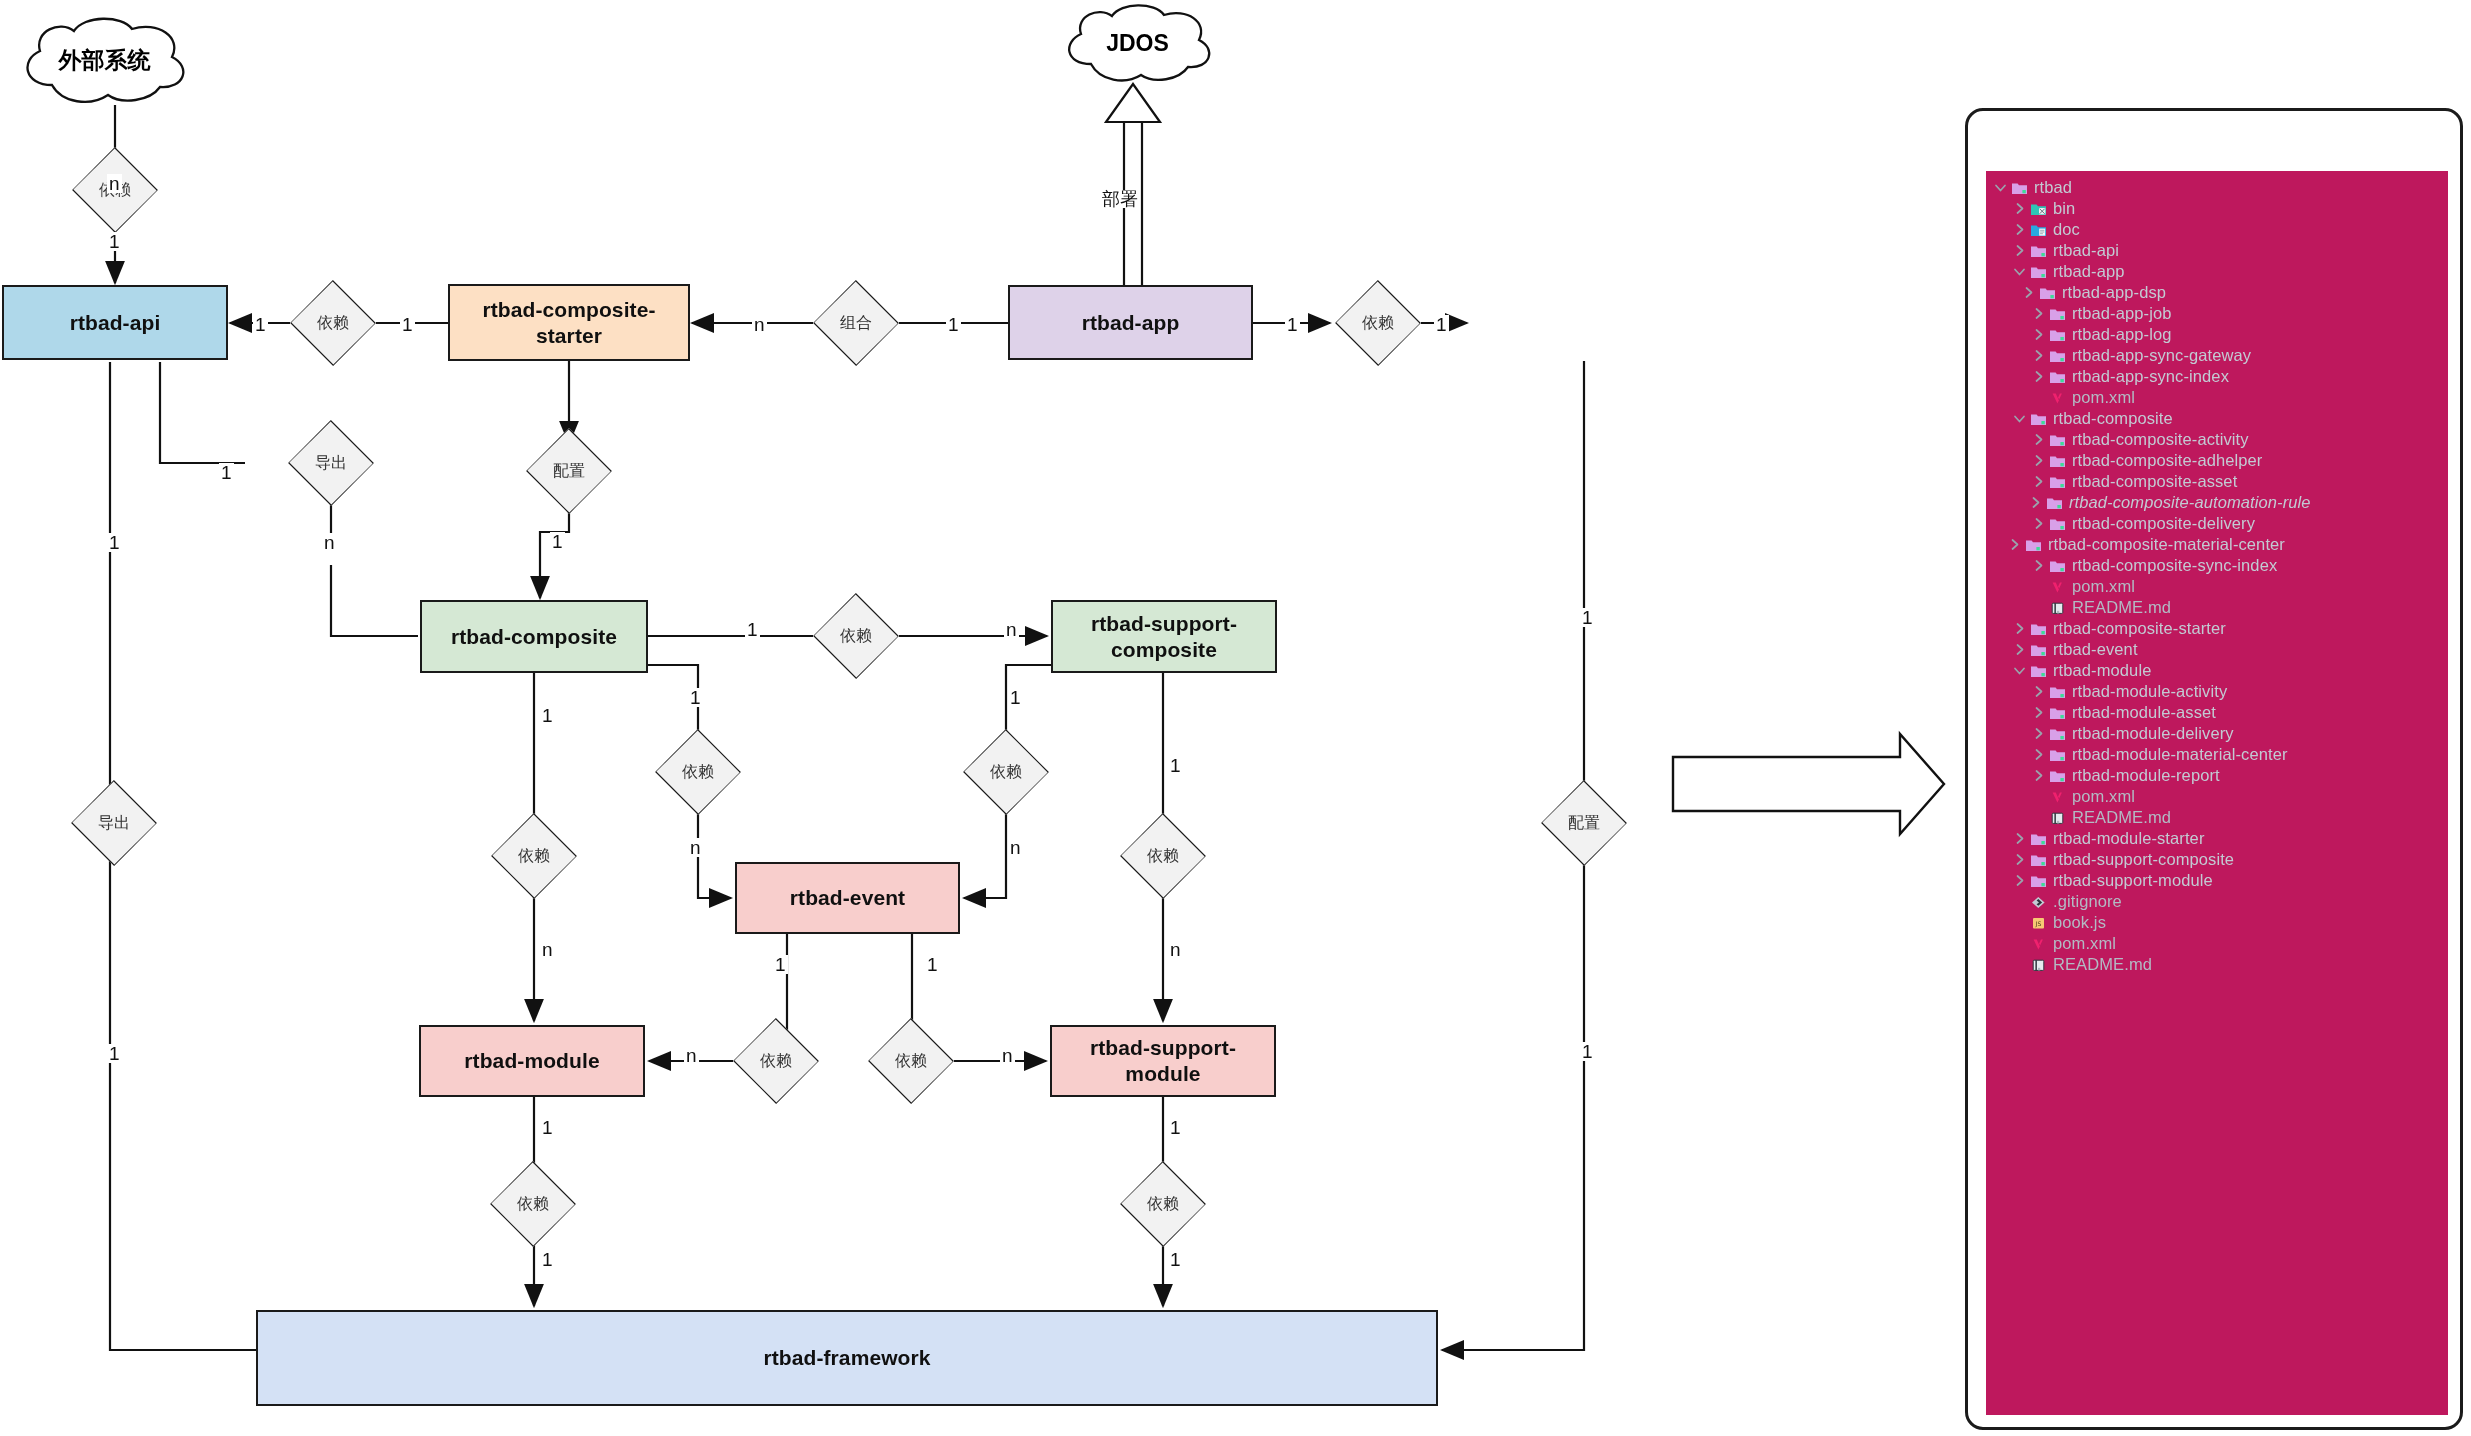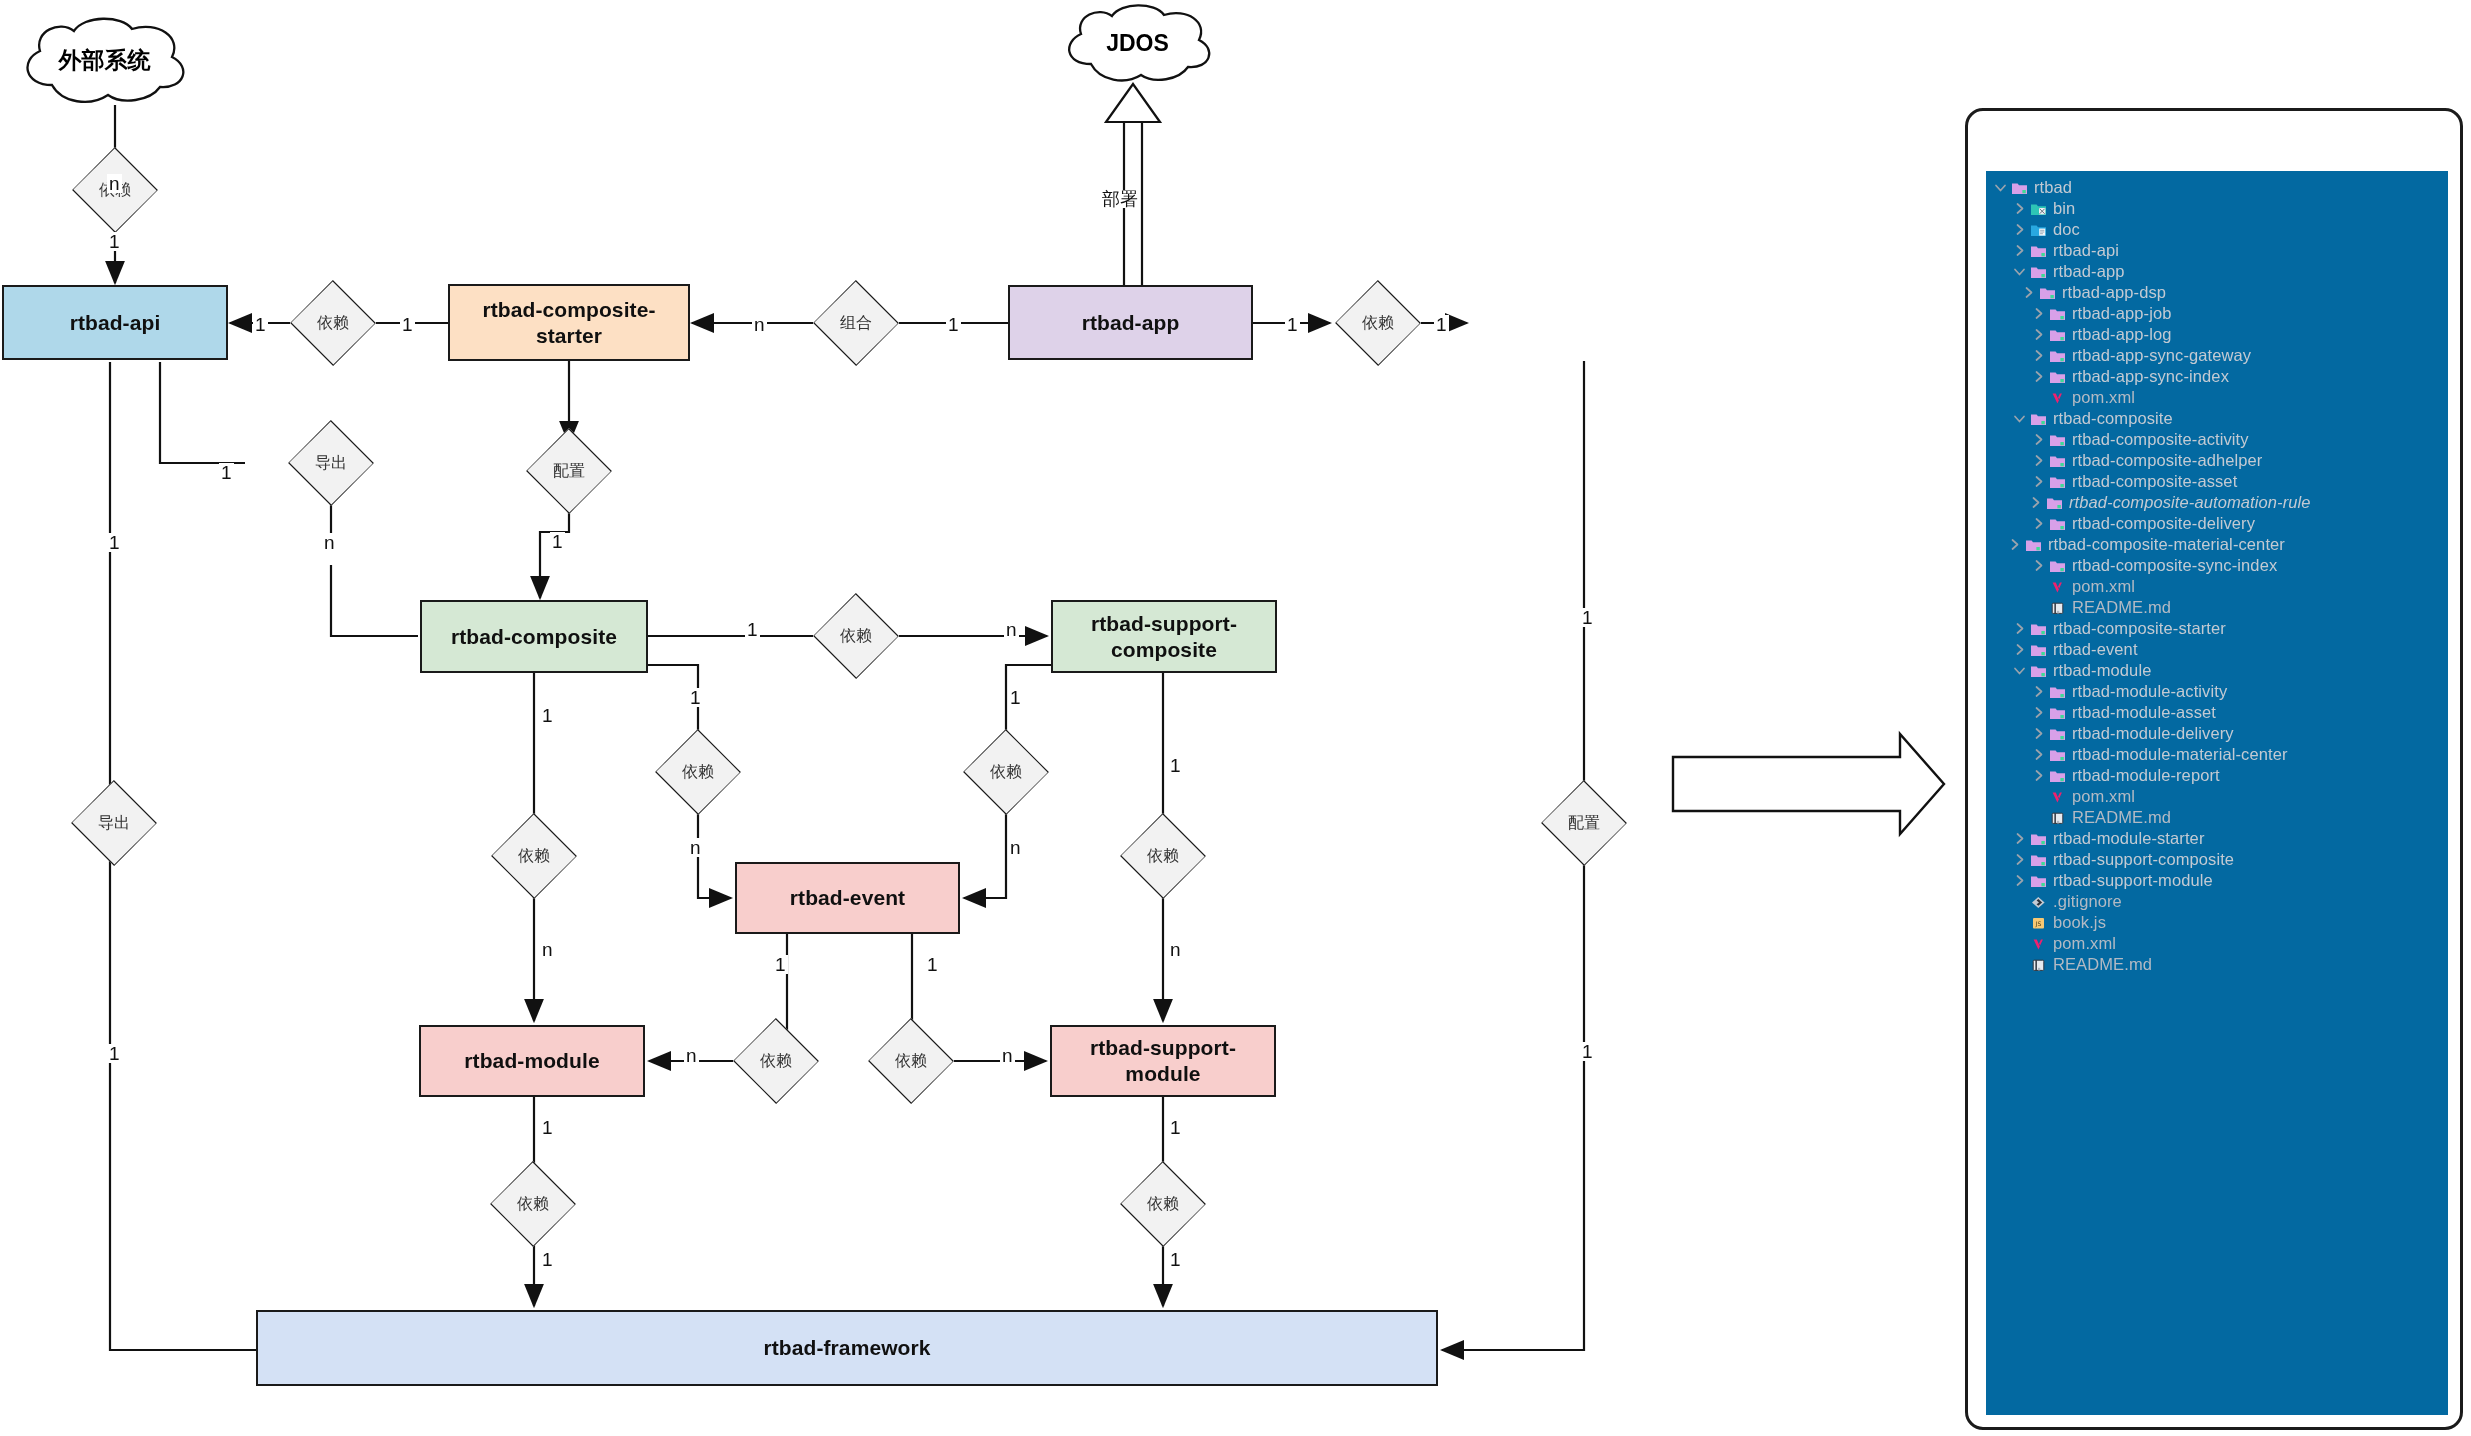--- a/index.html
+++ b/index.html
@@ -35,21 +35,21 @@
   
   .cloudwrap{position:absolute;}
   .cloudwrap .lbl{position:absolute;inset:0;display:flex;align-items:center;
         justify-content:center;font-weight:bold;font-size:23px;color:#000;}
 
   
   #panel{position:absolute;box-sizing:border-box;border:3px solid #1b1b1b;
          border-radius:18px;background:#fff;}
   #panel-title{position:absolute;left:0;right:0;text-align:center;
          font-weight:bold;font-size:25px;color:#000;}
-  #tree{position:absolute;background:#0369a1;overflow:hidden;}
+  #tree{position:absolute;background:#be185d;overflow:hidden;}
   .trow{display:flex;align-items:center;height:21px;white-space:nowrap;}
   .chev{width:13px;height:13px;flex:0 0 13px;margin-right:5px;position:relative;}
   .chev svg{display:block;}
   .ficon{width:15px;height:13px;flex:0 0 15px;margin-right:7px;position:relative;}
   .tlabel{font-size:16.5px;color:#b3bac4;font-family:"Liberation Sans","DejaVu Sans",sans-serif;
           letter-spacing:.1px;}
   .tlabel.dir{color:#c3cad3;}
 </style>
 </head>
 <body>
@@ -170,21 +170,21 @@
   </div>
 
   <div class="ebox pink" style="left:419px;top:1025px;width:226px;height:72px;">
     <span>rtbad-module</span>
   </div>
 
   <div class="ebox pink" style="left:1050px;top:1025px;width:226px;height:72px;">
     <span>rtbad-support-module</span>
   </div>
 
-  <div class="ebox lightblue" style="left:256px;top:1310px;width:1182px;height:76px;text-align:center;">
+  <div class="ebox lightblue" style="left:256px;top:1310px;width:1182px;height:96px;text-align:center;">
     <span>rtbad-framework</span>
   </div>
 
   <div class="dia" style="left:72px;top:162px;">
     <div class="shape"></div>
     <div class="txt">依赖</div>
     </div>
 
   <div class="dia" style="left:290px;top:295px;">
     <div class="shape"></div>

